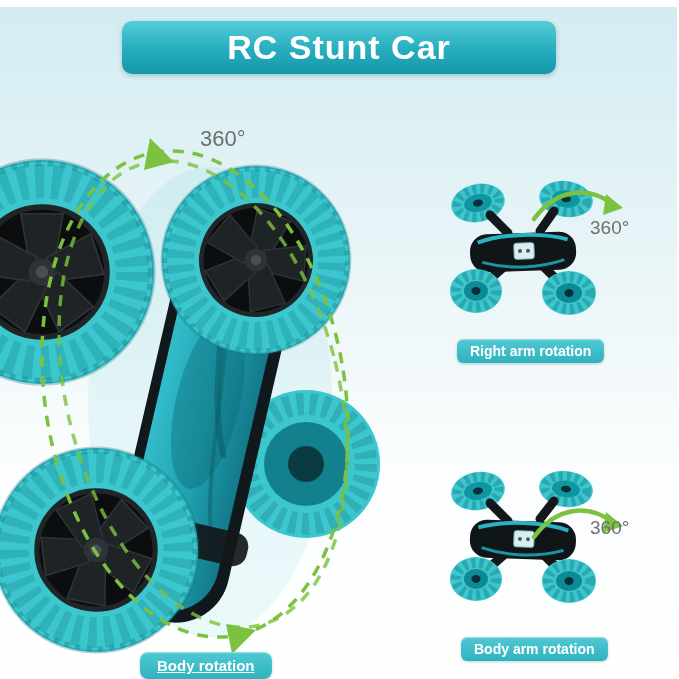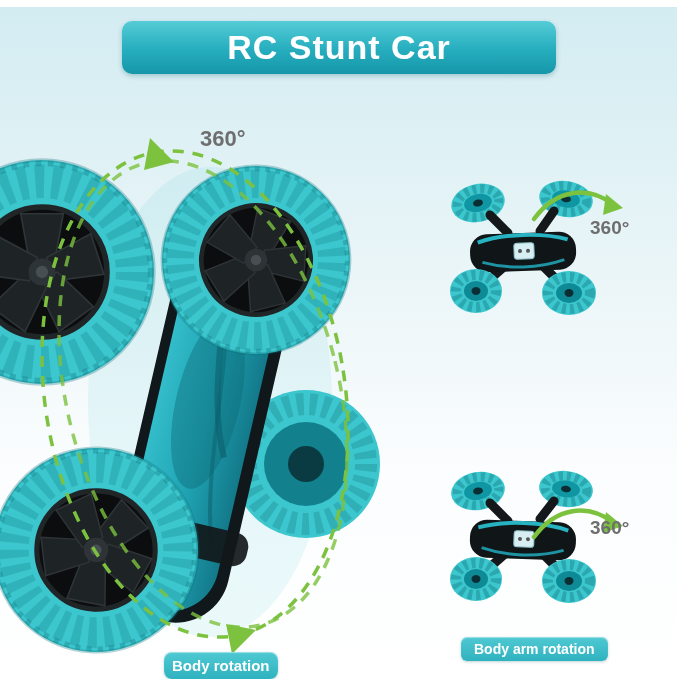--- a/index.html
+++ b/index.html
@@ -24,34 +24,34 @@
   .feature { position:absolute; width:239px; height:230px; }
   .feature-top { left:440px; top:160px; }
   .feature-bottom { left:440px; top:448px; }
 
   .car-svg-big { position:absolute; left:0; top:0; }
   .car-svg-small { position:absolute; left:8px; top:8px; }
   .arrow-svg { position:absolute; left:86px; width:105px; height:52px; }
   .feature-top .arrow-svg { top:14px; }
   .feature-bottom .arrow-svg { top:44px; }
 
-  .deg { position:absolute; color:#6e6e6e; font-weight:700; }
+  .deg { position:absolute; color:#6e6e6e; font-weight:400; }
   .deg-main { left:200px; top:24px; font-size:22px; }
   .deg-small { left:150px; font-size:19px; }
   .feature-top .deg-small { top:50px; }
   .feature-bottom .deg-small { top:62px; }
 
   .badge {
     position:absolute; color:#ffffff; font-weight:bold;
     background:linear-gradient(180deg,#4fc9d3 0%, #2fb2bf 100%);
     border-radius:8px; display:flex; align-items:center; justify-content:center;
     box-shadow:inset 0 1px 1px rgba(255,255,255,.45), 0 1px 3px rgba(0,80,90,.25);
     white-space:nowrap;
   }
-  .badge-main { left:164px; top:550px; padding:5px 8px; font-size:15px; }
+  .badge-main { left:140px; top:550px; padding:5px 17px; font-size:15px;text-decoration:underline; }
   .badge-small { padding:4px 13px; font-size:14px; border-radius:6px; }
   .feature-top .badge-small { left:17px; top:172px; }
   .feature-bottom .badge-small { left:21px; top:182px; }
 </style>
 </head>
 <body>
 
 <div class="stage">
 
   <div class="banner">
@@ -159,20 +159,21 @@
         <ellipse rx="21" ry="16" fill="none" stroke="#0a6d78" stroke-opacity=".35" stroke-width="10" stroke-dasharray="4 4"></ellipse>
         <ellipse rx="13" ry="10" fill="#0d8a96"></ellipse>
         <ellipse rx="4.5" ry="4" fill="#0a2e33"></ellipse>
       </g>
     </svg>
     <svg class="arrow-svg" viewBox="0 0 105 52">
       <path d="M8 38 C 30 8, 62 4, 88 24" stroke="#7cc23f" stroke-width="4.5" fill="none" stroke-linecap="round"></path>
       <path d="M80 13 L97 27 L77 34 Z" fill="#7cc23f"></path>
     </svg>
     <span class="deg deg-small">360°</span>
+    <span class="badge badge-small">Right arm rotation</span>
   </div>
 
   <div class="feature feature-bottom">
     <svg class="car-svg-small" viewBox="0 0 150 140" width="150" height="140">
       <g transform="translate(30 28) rotate(-10)">
         <ellipse rx="27" ry="19" fill="#3cc6cd"></ellipse>
         <ellipse rx="21" ry="14" fill="none" stroke="#0a6d78" stroke-opacity=".35" stroke-width="9" stroke-dasharray="4 4"></ellipse>
         <ellipse rx="14" ry="9" fill="#0f96a2"></ellipse>
         <ellipse rx="5" ry="3.5" fill="#0a2e33"></ellipse>
       </g>

